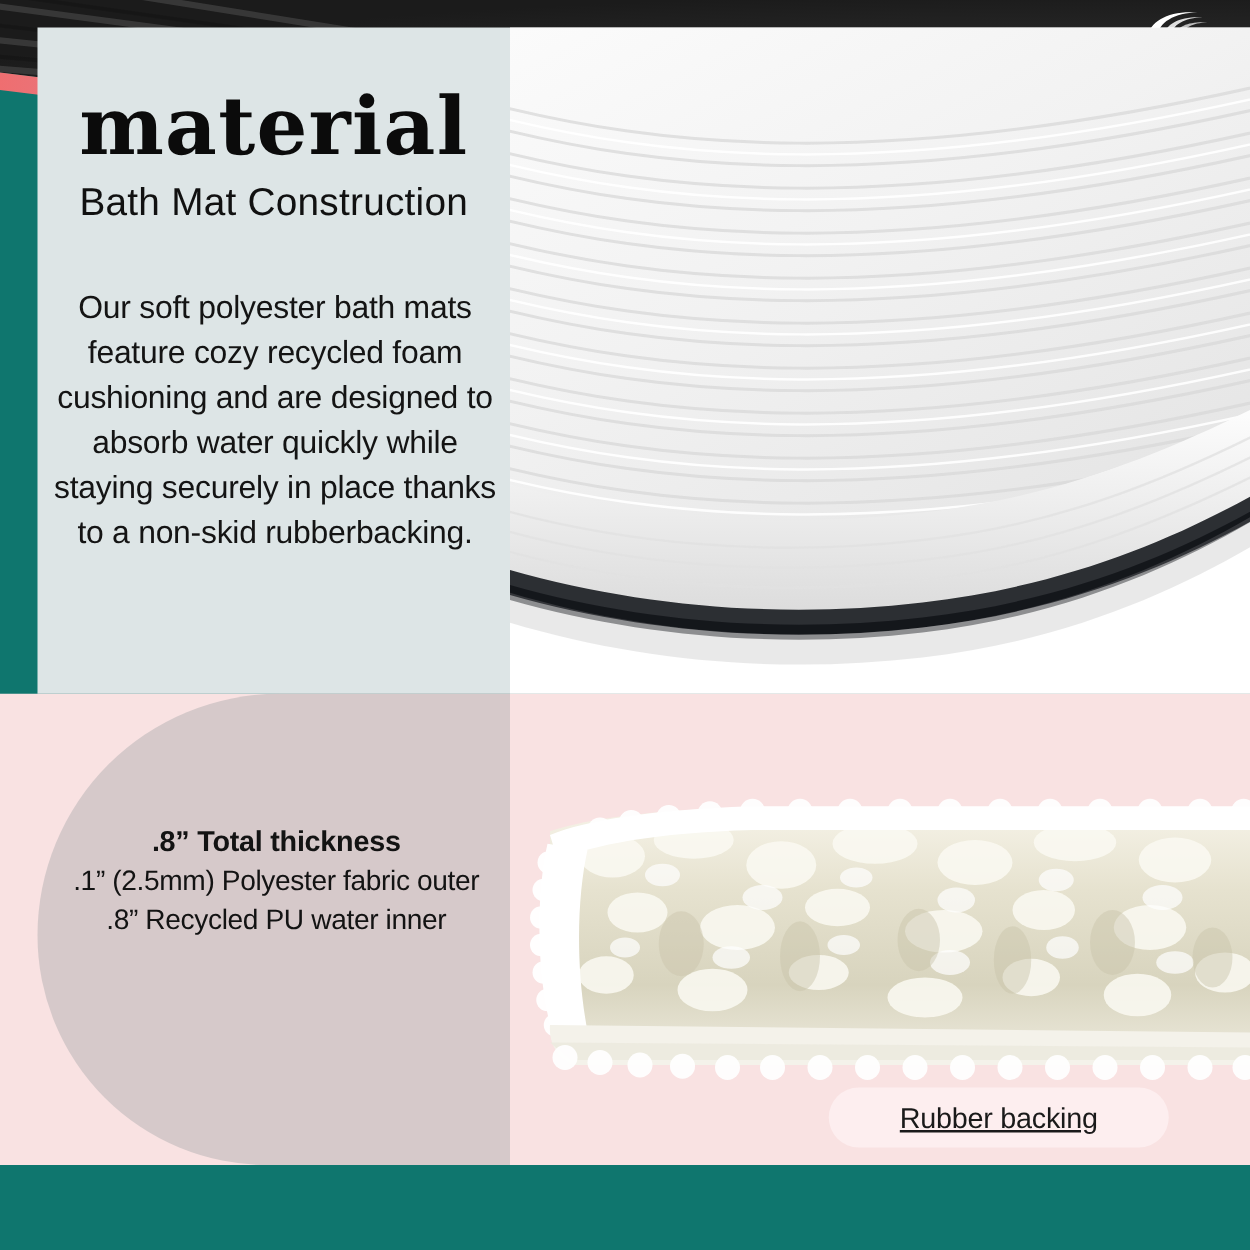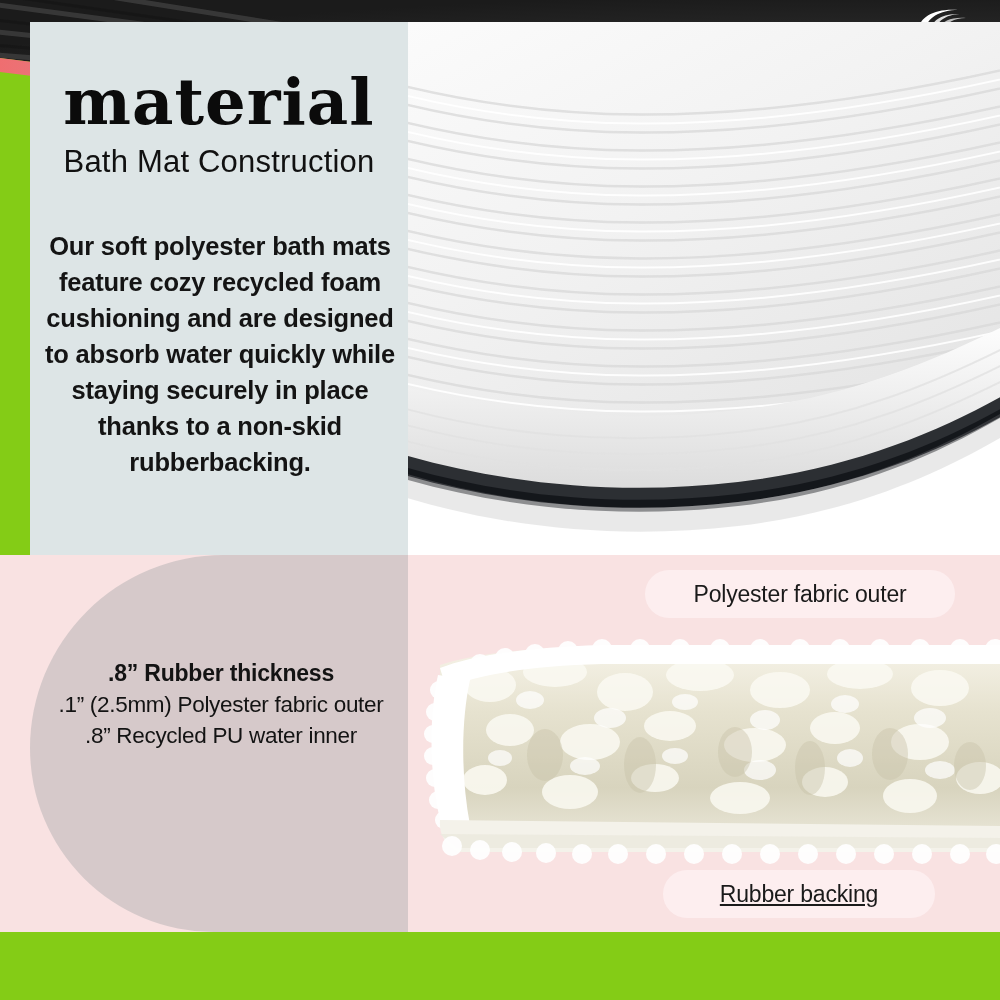--- a/index.html
+++ b/index.html
@@ -4,21 +4,21 @@
 <style>
   html,body{margin:0;padding:0;background:#ffffff;}
   body{
     font-family:"Liberation Sans", sans-serif;
     -webkit-font-smoothing:antialiased;
   }
   #page{
     position:relative;
     width:1000px;height:1000px;
     overflow:hidden;
-    background:#84cc16;
+    background:#0f766e;
   }
 
   
   .banner{
     position:absolute;left:0;top:0;width:1000px;height:120px;
     overflow:hidden;
   }
   .banner svg{display:block;width:1000px;height:120px;}
 
   .logo-wrap{
@@ -50,21 +50,20 @@
     color:#111111;
     letter-spacing:.2px;
   }
   .body-copy{
     position:absolute;left:42px;top:228px;width:356px;
     text-align:center;
     font-size:25.5px;
     line-height:36px;
     color:#141414;
     letter-spacing:-.2px;
-    font-weight:bold;
   }
 
   
   .mat-photo{
     position:absolute;left:408px;top:22px;width:592px;height:533px;
     background:#ffffff;
     overflow:hidden;
   }
   .mat-photo svg{position:absolute;left:0;top:0;width:592px;height:533px;}
 
@@ -269,21 +268,21 @@
       <path d="M-20,440 C90,474 210,486 330,472 C450,458 540,418 612,376 L612,384 C540,428 450,470 330,484 C210,498 90,486 -20,452 Z" fill="#111317" opacity="0.85"></path>
 
       <path d="M-20,448 C90,482 210,494 330,480 C450,466 540,426 612,384 L612,404 C540,448 450,490 330,504 C210,518 90,506 -20,470 Z" fill="#d7d7d7" opacity="0.55"></path>
     </svg>
   </div>
 
   <div class="pink-band"></div>
   <div class="mauve-shape"></div>
 
   <div class="spec-block">
-    <div class="spec-total">.8” Rubber thickness</div>
+    <div class="spec-total">.8” Total thickness</div>
     <div class="spec-line">.1” (2.5mm) Polyester fabric outer</div>
     <div class="spec-line">.8” Recycled PU water inner</div>
   </div>
 
   <div class="foam-photo">
     <svg viewBox="0 0 660 250" preserveAspectRatio="none">
       <defs>
         <linearGradient id="foamBody" x1="0" y1="0" x2="0" y2="1">
           <stop offset="0" stop-color="#f6f3e8"></stop>
           <stop offset="0.35" stop-color="#e6e2cf"></stop>
@@ -395,20 +394,17 @@
             <circle cx="506" cy="224" r="10"></circle>
           <circle cx="544" cy="224" r="10"></circle>
             <circle cx="582" cy="224" r="10"></circle>
           <circle cx="620" cy="224" r="10"></circle>
             <circle cx="656" cy="224" r="10"></circle>
         </g>
       </g>
     </svg>
   </div>
 
-  <div class="pill pill-outer">
-    <span>Polyester fabric outer</span>
-  </div>
   <div class="pill pill-rubber">
     <span>Rubber backing</span>
   </div>
 
 </div>
 
 </body></html>

